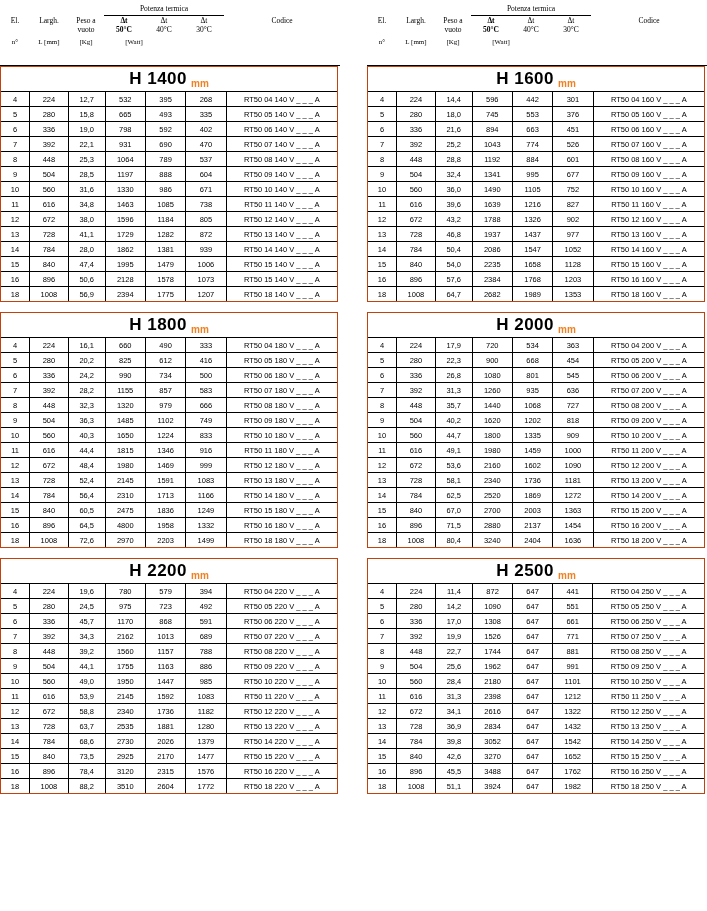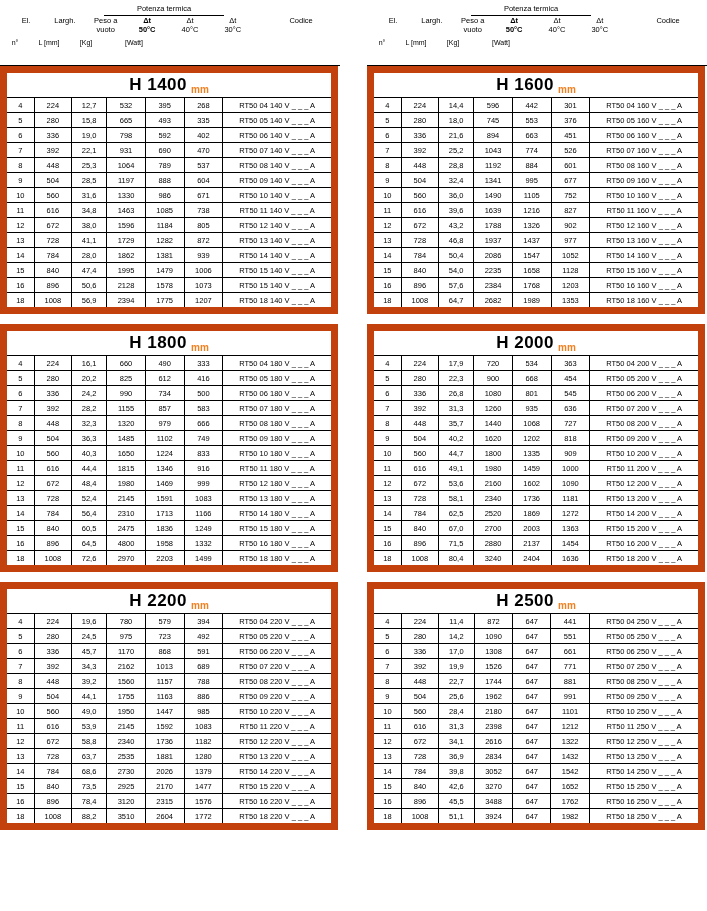--- a/index.html
+++ b/index.html
@@ -32,20 +32,21 @@
   .cell {
     width: 340px;
   }
 
   
   .hdr-block {
     width: 340px;
     height: 62px;
     position: relative;
     font-size: 7.5px;
+    font-family: Liberation Serif, serif;
   }
   .hdr-pot {
     position: absolute;
     left: 104px;
     top: 0px;
     width: 120px;
     text-align: center;
     font-size: 7.5px;
   }
   .hdr-pot-line {
@@ -59,21 +60,20 @@
     position: absolute;
     left: 0;
     top: 12px;
     width: 340px;
     display: flex;
   }
   .hc {
     text-align: center;
     font-size: 7.5px;
     line-height: 9px;
-    padding-left: 16px;
   }
   .hc.el     { width: 30px; }
   .hc.largh  { width: 38px; }
   .hc.peso   { width: 36px; }
   .hc.dt50   { width: 40px; }
   .hc.dt40   { width: 40px; }
   .hc.dt30   { width: 40px; }
   .hc.cod    { width: 116px; }
   .hc b { font-weight: bold; }
   .hdr-units {
@@ -105,21 +105,21 @@
     position: absolute;
     left: 0;
     bottom: 0;
     width: 340px;
     border-bottom: 1px solid #000;
   }
 
   
   .tbox {
     width: 338px;
-    border: 7px solid #c2410c;
+    border: 1px solid #c2410c;
     box-sizing: border-box;
   }
   .title-row {
     height: 24px;
     border-bottom: 1px solid #000;
     display: flex;
     align-items: center;
     justify-content: center;
     background: #ffffff;
   }

